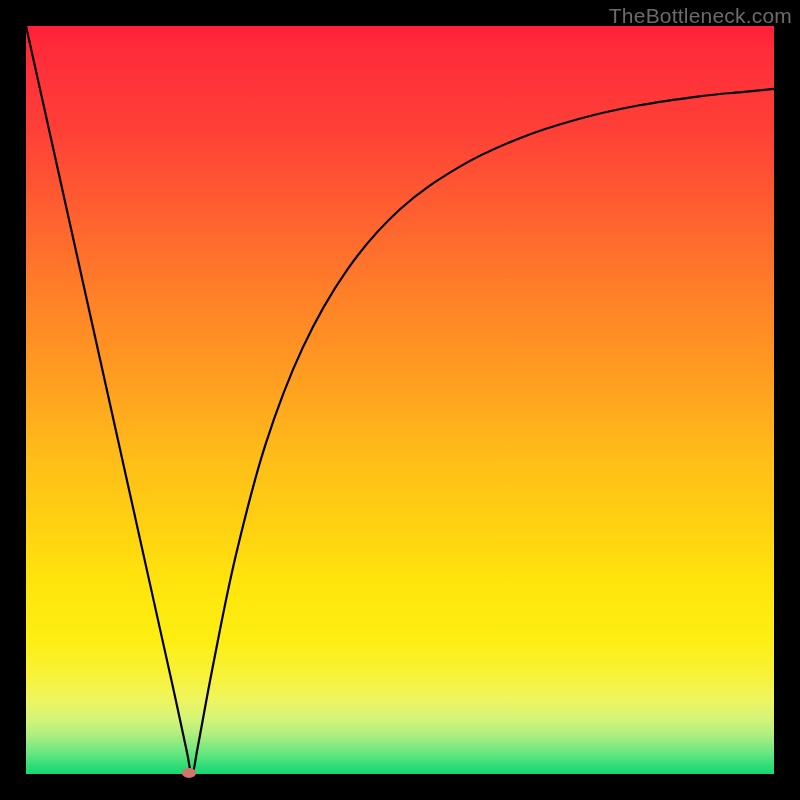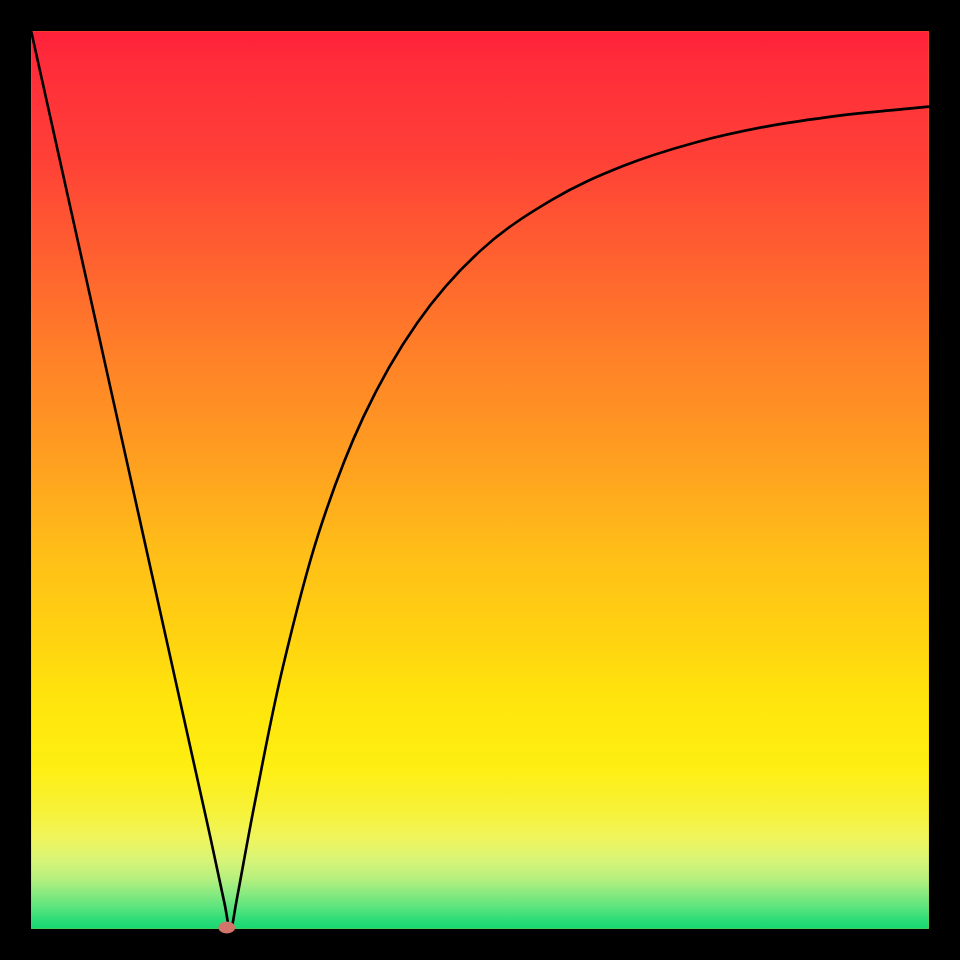--- a/index.html
+++ b/index.html
@@ -84,13 +84,14 @@
   <div class="plot-area">
     <div class="gradient"></div>
 
     <svg class="curve" viewBox="0 0 748 748" preserveAspectRatio="none">
       <path d="M 0.00 0.00 C 4.04 18.18, 14.36 64.63, 22.44 100.98 C 30.52 137.33, 36.80 165.61, 44.88 201.96 C 52.96 238.31, 59.24 266.59, 67.32 302.94 C 75.40 339.29, 81.68 367.57, 89.76 403.92 C 97.84 440.27, 104.12 468.55, 112.20 504.90 C 120.28 541.25, 127.91 575.59, 134.64 605.88 C 141.37 636.17, 144.89 651.66, 149.60 673.20 C 154.31 694.74, 157.86 712.10, 160.82 725.56 C 163.78 739.02, 164.04 749.08, 166.06 748.00 C 168.08 746.92, 168.27 739.10, 172.04 719.58 C 175.81 700.05, 180.27 673.47, 187.00 639.54 C 193.73 605.61, 200.02 570.80, 209.44 531.08 C 218.86 491.36, 227.24 456.58, 239.36 418.88 C 251.48 381.18, 261.95 353.28, 276.76 321.64 C 291.57 290.00, 304.14 268.01, 321.64 243.10 C 339.14 218.19, 353.80 201.71, 374.00 183.26 C 394.20 164.81, 412.30 153.41, 433.84 140.62 C 455.38 127.83, 472.14 120.82, 493.68 112.20 C 515.22 103.58, 531.98 98.68, 553.52 92.75 C 575.06 86.83, 591.82 83.33, 613.36 79.29 C 634.90 75.25, 654.35 72.74, 673.20 70.31 C 692.05 67.89, 704.62 67.17, 718.08 65.82 C 731.54 64.48, 742.61 63.37, 748.00 62.83" id="curve-path" fill="none" stroke="#000000" stroke-width="2.2" stroke-linejoin="round" stroke-linecap="round"></path>
     </svg>
 
     <div class="marker" id="marker" style="left: 156.064px; top: 742.252px; width: 14px; height: 10px; background: rgb(211, 117, 107);"></div>
   </div>
 
+  <div class="watermark">TheBottleneck.com</div>
 </div>
 
 </body></html>

